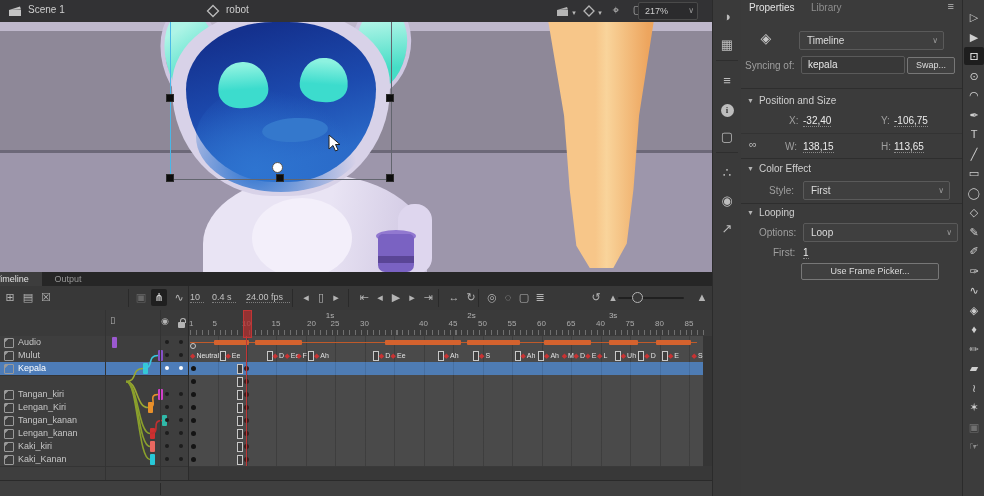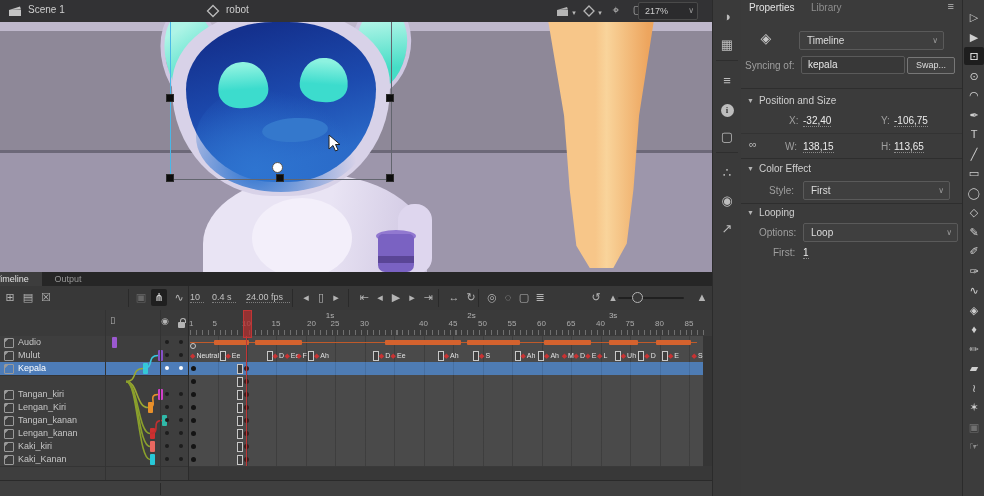--- a/index.html
+++ b/index.html
@@ -280,20 +280,21 @@
     <div class="sect" style="left:6px;top:207px">
       <span class="tri">▼</span><span>Looping</span>
     </div>
     <span class="plabel" style="left:18px;top:227px">Options:</span>
     <div class="dd" style="left:62px;top:223px;width:146px">
       <span>Loop</span>
       <span class="chev">∨</span>
     </div>
     <span class="plabel" style="left:32px;top:247px">First:</span>
     <span class="pvalue" style="left:62px;top:247px">1</span>
+    <div class="pbtn" style="left:60px;top:263px;width:136px">Use Frame Picker...</div>
   </div>
 
   <div id="timeline" class="abs">
     <div id="tl-tabs">
       <span class="tl-tab active" style="left:-18px;width:60px">Timeline</span>
       <span class="tl-tab" style="left:46px;width:44px">Output</span>
     </div>
     <div id="tl-toolbar">
       <div class="sep-v" style="left:128px;top:3px;height:18px"></div>
       <div class="sep-v" style="left:188px;top:0px;height:24px"></div>

